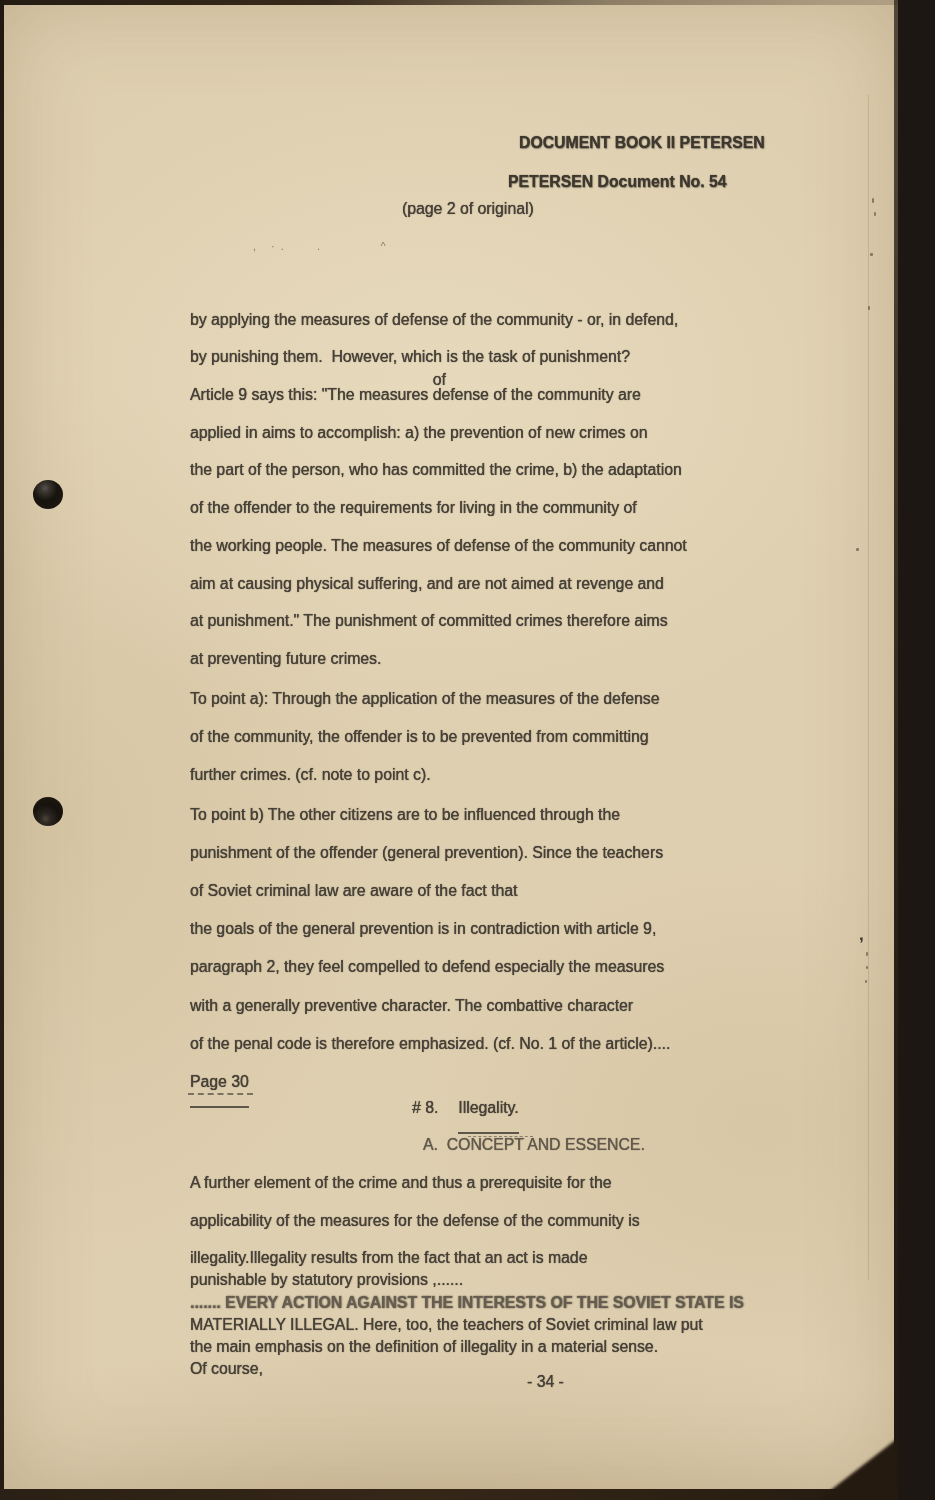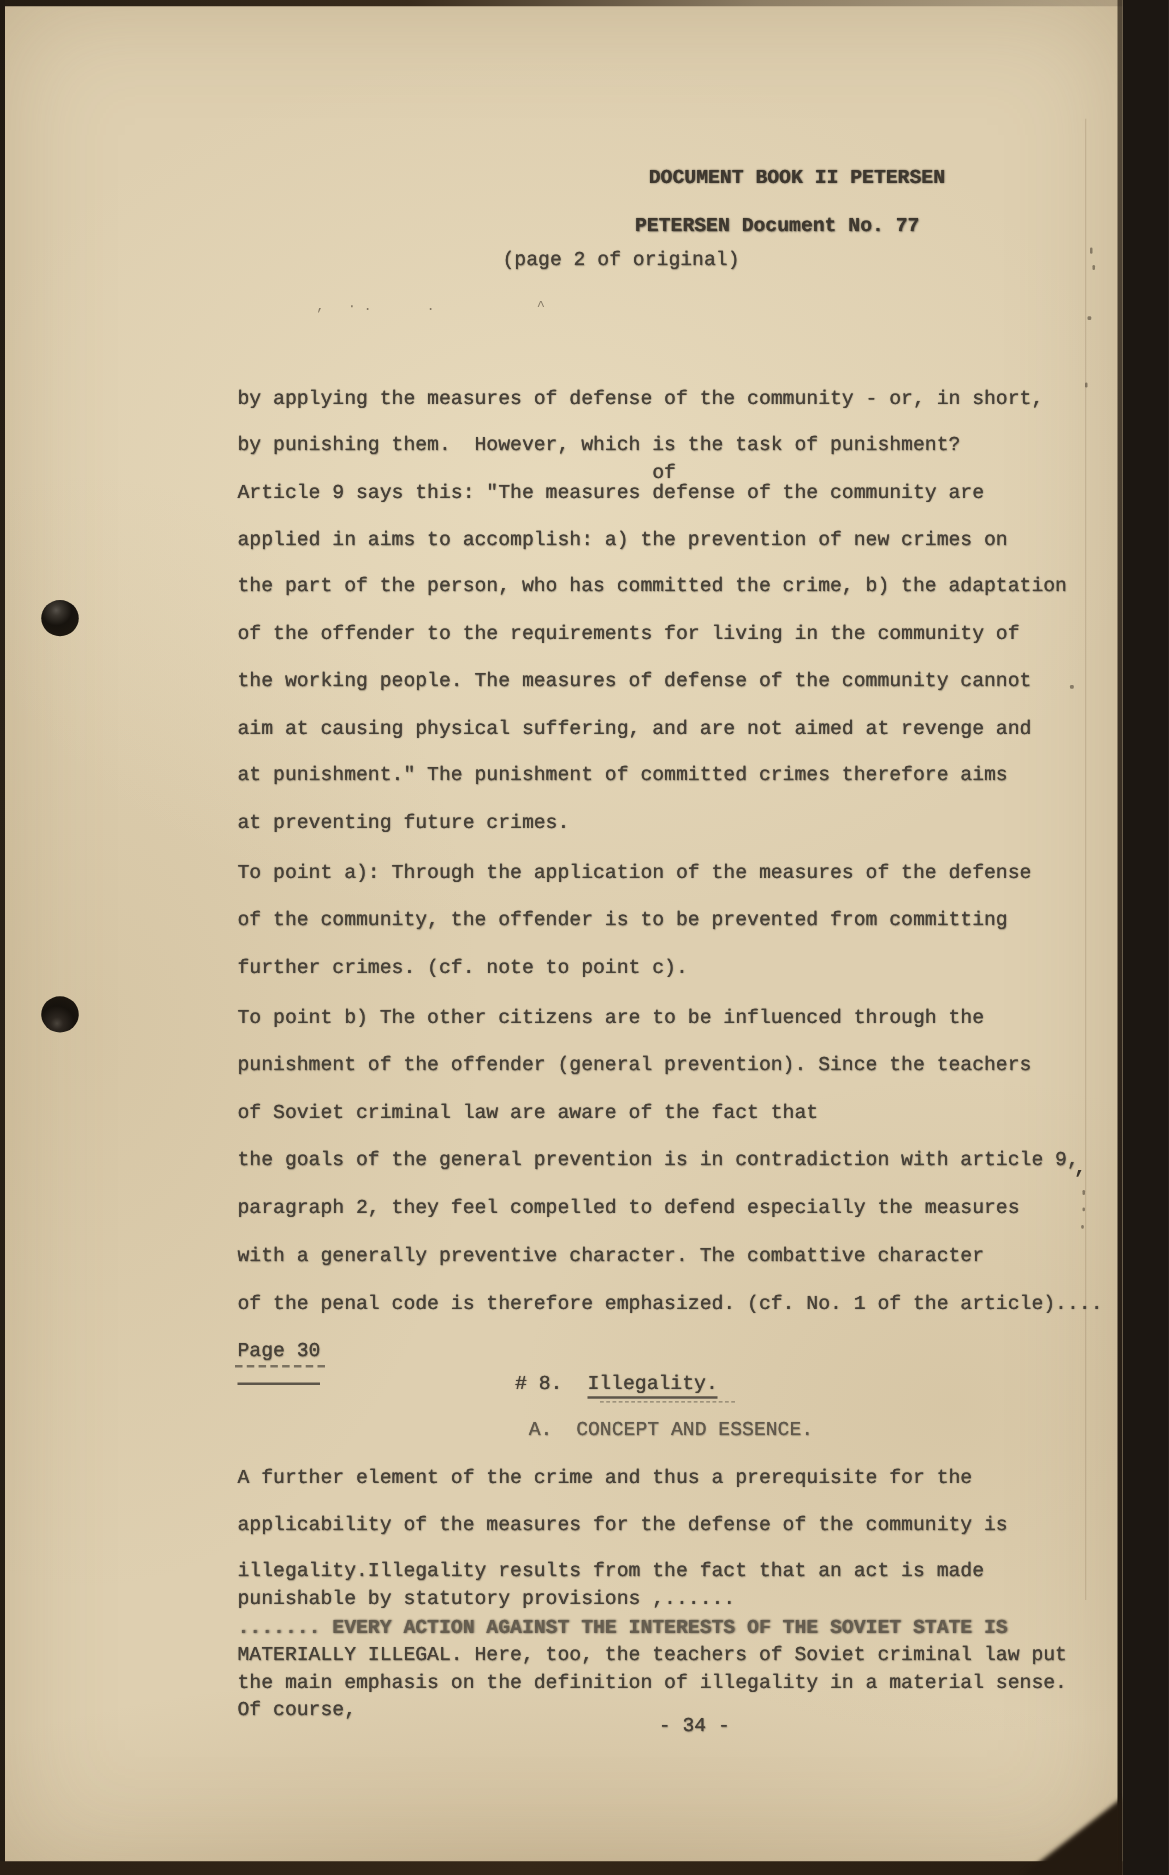--- a/index.html
+++ b/index.html
@@ -7,41 +7,41 @@
     position:relative;
     width:898px;height:1500px;
     overflow:hidden;
     background:
       radial-gradient(ellipse 700px 500px at 48% 26%, rgba(238,226,197,.55) 0%, rgba(238,226,197,0) 70%),
       radial-gradient(ellipse 500px 380px at 85% 75%, rgba(172,146,102,.14) 0%, rgba(172,146,102,0) 70%),
       radial-gradient(ellipse 420px 600px at 8% 55%, rgba(168,144,100,.15) 0%, rgba(168,144,100,0) 75%),
       radial-gradient(ellipse 900px 260px at 50% 101%, rgba(150,122,82,.22) 0%, rgba(150,122,82,0) 70%),
       #decfb0;
     box-shadow: inset 0 0 90px rgba(122,96,58,.28);
-    font-family:Liberation Mono, monospace;
+    font-family:Liberation Sans, sans-serif;
     color:#474138;
   }
   .line{
     position:absolute;
     left:190px;
     font-size:15.8px;
     line-height:19px;
     white-space:pre;
     letter-spacing:0px;
     text-shadow:0 0 0.7px currentColor, 0.4px 0.4px 1px rgba(74,64,50,.45);
   }
   .hdr{font-weight:700;color:#3e382f;text-shadow:0 0 1px #3e382f,0.6px 0.5px 1.2px rgba(62,56,47,.5);}
   .faded{opacity:.82;}
   .smudge{font-weight:700;opacity:.8;text-shadow:0 0 1.4px currentColor,0.8px 0.4px 1.6px rgba(74,64,50,.6);}
   .insert-wrap{position:relative;}
   .above-word{position:absolute;left:0;top:-16px;}
   .page-ref{border-bottom:2px solid rgba(71,65,56,.85);padding-bottom:16px;position:relative;}
   .page-ref::after{content:"";position:absolute;left:-2px;right:-4px;top:20px;border-top:2px dashed rgba(71,65,56,.65);}
   .sec-num{margin-right:20px;}
-  .sec-title{position:relative;border-bottom:2px solid rgba(71,65,56,.85);padding-bottom:1px;}
+  .sec-title{position:relative;border-bottom:2px solid rgba(71,65,56,.85);padding-bottom:16px;}
   .sec-title::after{content:"";position:absolute;left:10px;right:-14px;bottom:-5px;border-top:1.6px dashed rgba(71,65,56,.55);}
   .hole{position:absolute;width:30px;height:29px;border-radius:50%;}
   .hole-1{left:33px;top:480px;background:radial-gradient(circle at 40% 28%, #57524b 0%, #3a352e 16%, #17130e 45%, #201a12 100%);}
   .hole-2{left:33px;top:797px;background:radial-gradient(circle at 42% 75%, #4a443c 0%, #2c2620 18%, #16120d 50%, #1f1911 100%);}
   .edge{position:absolute;}
   .edge-top{left:0;top:0;width:935px;height:5px;background:linear-gradient(to right,#241c13 0%,#392b1c 35%,rgba(57,43,28,.45) 65%,rgba(57,43,28,.15) 100%);}
   .edge-left{left:0;top:0;width:4px;height:1500px;background:linear-gradient(to bottom,#201912,#2a2117 40%,#241c13);}
   .edge-right{right:0;top:0;width:4px;height:1500px;background:linear-gradient(to bottom,rgba(44,35,24,.75),#2a2118 60%,#1f1810);}
   .edge-bottom{left:0;top:1489px;width:935px;height:11px;background:linear-gradient(to right,#2b2015,#352718 45%,#241a10);}
   .corner-br{position:absolute;right:0;bottom:0;width:0;height:0;border-right:80px solid #241a10;border-top:62px solid transparent;filter:blur(1.5px);}
@@ -59,26 +59,26 @@
   <div class="edge edge-left"></div>
   <div class="edge edge-right"></div>
   <div class="edge edge-bottom"></div>
   <div class="corner-br"></div>
   <div class="crease"></div>
 
   <div class="hole hole-1"></div>
   <div class="hole hole-2"></div>
 
   <div class="line hdr" style="top:133px;left:519px;">DOCUMENT BOOK II PETERSEN</div>
-  <div class="line hdr" style="top:172px;left:508px;">PETERSEN Document No. 77</div>
+  <div class="line hdr" style="top:172px;left:508px;">PETERSEN Document No. 54</div>
   <div class="line" style="top:199px;left:402px;">(page 2 of original)</div>
 
   <div class="scribble">, ·.   .      ^</div>
 
-  <div class="line" style="top:310px;">by applying the measures of defense of the community - or, in short,</div>
+  <div class="line" style="top:310px;">by applying the measures of defense of the community - or, in defend,</div>
   <div class="line" style="top:347px;">by punishing them.  However, which is the task of punishment?</div>
 
   <div class="line" style="top:385px;"><span>Article 9 says this: "The measures </span><span class="insert-wrap"><span class="above-word">of</span><span>defense of the community are</span></span></div>
 
   <div class="line" style="top:423px;">applied in aims to accomplish: a) the prevention of new crimes on</div>
   <div class="line" style="top:460px;">the part of the person, who has committed the crime, b) the adaptation</div>
   <div class="line" style="top:498px;">of the offender to the requirements for living in the community of</div>
   <div class="line" style="top:536px;">the working people. The measures of defense of the community cannot</div>
   <div class="line" style="top:574px;">aim at causing physical suffering, and are not aimed at revenge and</div>
   <div class="line" style="top:611px;">at punishment." The punishment of committed crimes therefore aims</div>

